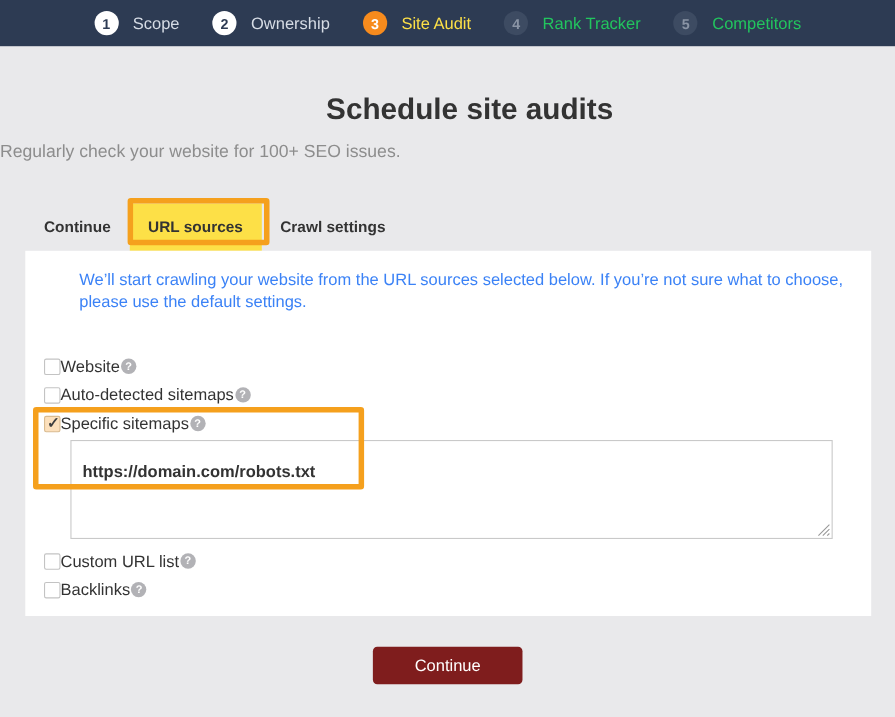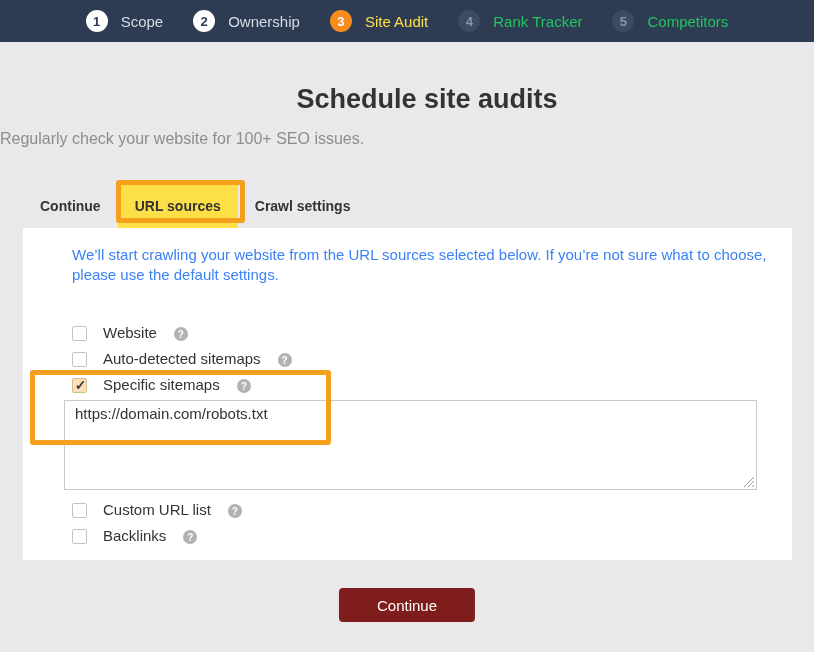--- a/index.html
+++ b/index.html
@@ -62,21 +62,21 @@
   .intro {
     position:absolute; left:17px; top:17px; width:742px;
     font-size:15px; line-height:20px; color:#3b82f6;margin-left:32px;
   }
   .section-title {
     position:absolute; left:17px; top:71px;
     font-size:15px; font-weight:bold; color:#333333;
   }
   .opt-row {
     position:absolute; left:17px; height:16px;
-    display:flex; align-items:flex-end; gap:16px;margin-left:32px;
+    display:flex; align-items:center; gap:0;
   }
   .row-website   { top:97px; }
   .row-auto      { top:123px; }
   .row-specific  { top:149px; }
   .row-custom    { top:274px; }
   .row-backlinks { top:300px; }
   .checkbox {
     width:15px; height:15px; border:1px solid #c3c3c3; border-radius:2px;
     background:#ffffff; cursor:pointer; flex:0 0 auto;
     display:flex; align-items:center; justify-content:center;
@@ -96,22 +96,23 @@
   }
 
   .sitemap-wrap {
     position:absolute; left:41px; top:172px; width:693px; height:90px;
   }
   .sitemap-input {
     width:100%; height:100%;
     border:1px solid #c9c9c9; background:#ffffff;
     font-family:"Liberation Sans", sans-serif;
     font-size:15px; color:#333333;
-    padding:4px 10px; resize:none; outline:none;
+    padding:20px 10px; resize:none; outline:none;
     overflow:hidden;
+    font-weight:bold;
   }
   .resize-handle {
     position:absolute; right:2px; bottom:2px; width:12px; height:12px;
     cursor:nwse-resize;
   }
 
   
   .continue-btn {
     position:absolute; top:588px; left:50%; transform:translateX(-50%);
     height:34px; padding:0 38px;

